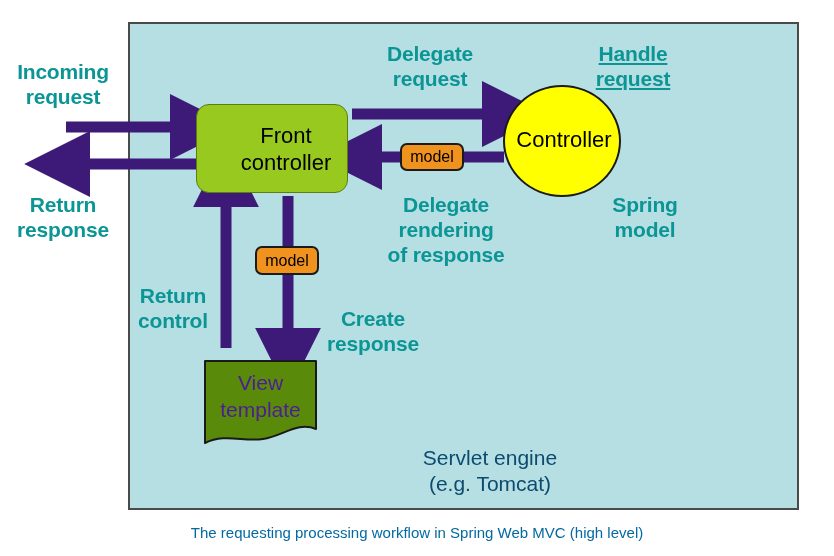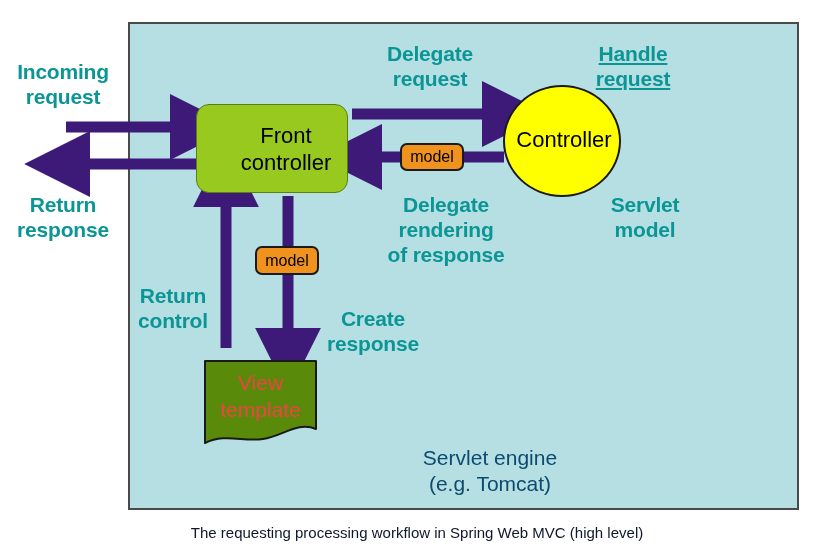--- a/index.html
+++ b/index.html
@@ -116,21 +116,21 @@
     height: 86px;
     z-index: 6;
   }
   .view-template svg { display: block; }
   .view-template .txt {
     position: absolute;
     left: 0;
     top: 10px;
     width: 115px;
     text-align: center;
-    color: #ef4444;
+    color: #4c1d95;
     font-size: 21px;
     line-height: 27px;
     white-space: pre-line;
   }
 
   
   .model-badge {
     position: absolute;
     background: #f0921e;
     border: 2px solid #1a1a1a;
@@ -154,21 +154,21 @@
     pointer-events: none;
   }
 
   
   .caption {
     position: absolute;
     left: 0;
     top: 524px;
     width: 834px;
     text-align: center;
-    color: #0f172a;
+    color: #0369a1;
     font-size: 15px;
   }
 </style>
 </head>
 <body>
 
 <div id="stage">
 
   <div class="engine-box"></div>
 
@@ -247,21 +247,21 @@
   <div class="lbl" style="left:365px; top:29px; width:130px;">Delegate
 request</div>
 
   <div class="lbl" style="left:572px; top:29px; width:122px;text-decoration:underline;">Handle
 request</div>
 
   <div class="lbl" style="left:372px; top:180px; width:148px;">Delegate
 rendering
 of response</div>
 
-  <div class="lbl" style="left:585px; top:180px; width:120px;">Servlet
+  <div class="lbl" style="left:585px; top:180px; width:120px;">Spring
 model</div>
 
   <div class="lbl" style="left:118px; top:271px; width:110px;">Return
 control</div>
 
   <div class="lbl" style="left:312px; top:294px; width:122px;">Create
 response</div>
 
   <div class="plain" style="left:330px; top:445px; width:320px;">Servlet engine
 (e.g. Tomcat)</div>

